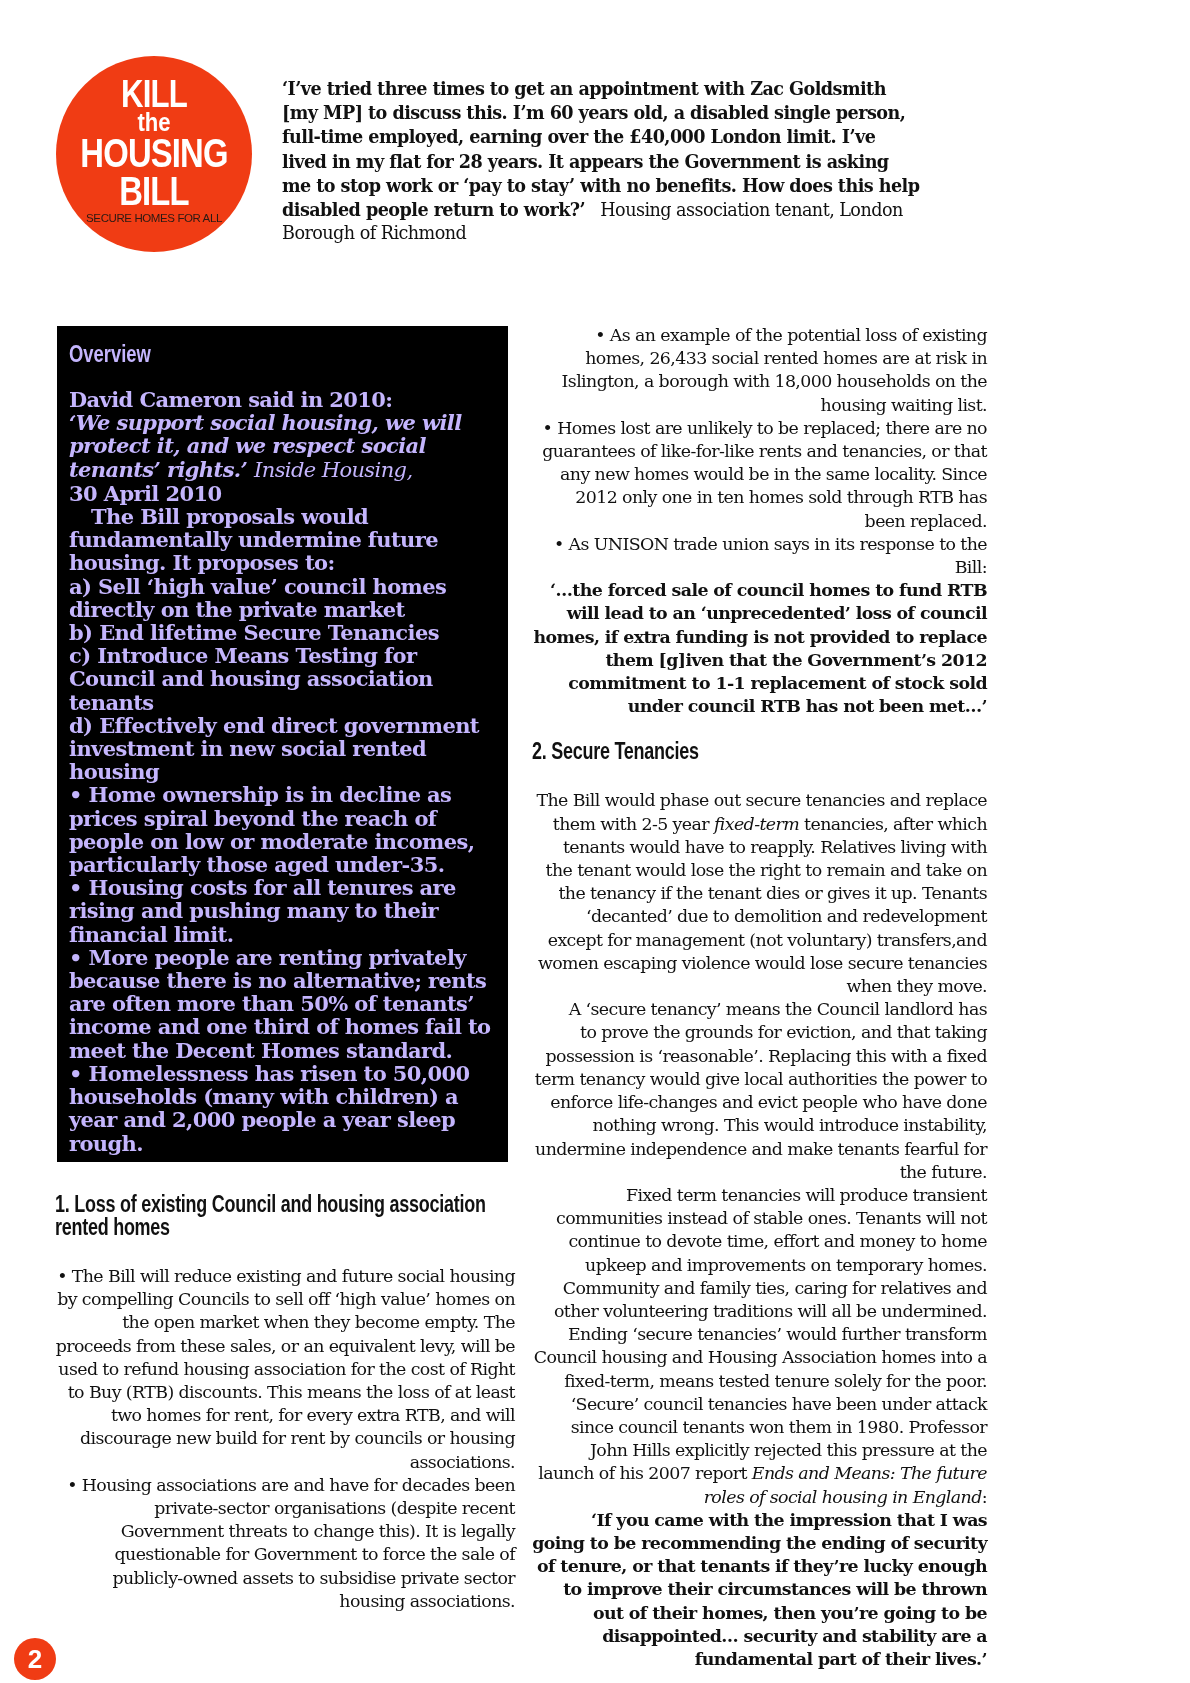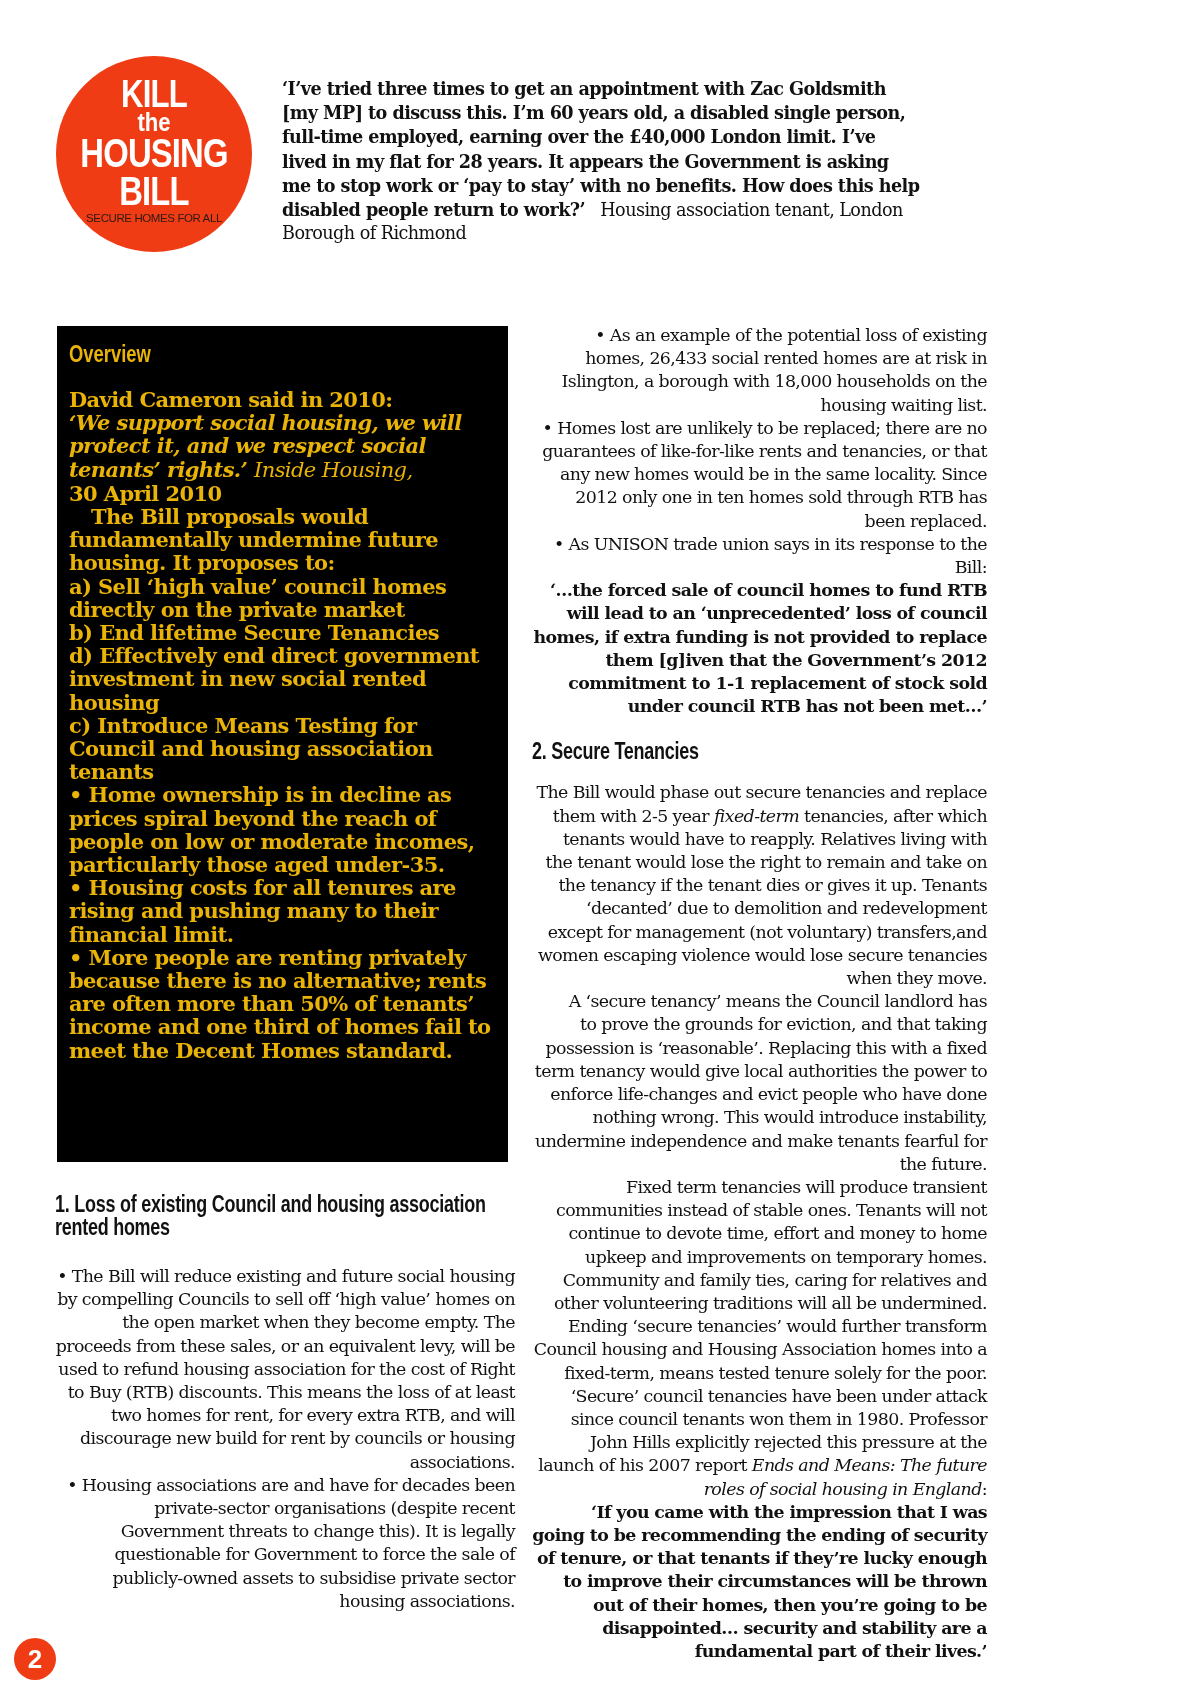--- a/index.html
+++ b/index.html
@@ -18,21 +18,21 @@
                 letter-spacing: -1px; transform: scaleX(0.82); }
     .logo .l5 { position: absolute; left: 0; right: 0; top: 156px; font-size: 11.5px; color: #2a1a14;
                 font-weight: normal; letter-spacing: -0.4px; }
 
     .quote { position: absolute; left: 282px; top: 77px; width: 640px; font-size: 17.6px;
              line-height: 23.2px; letter-spacing: -0.55px; }
     .quote b { font-weight: bold; }
     .quote .attr { font-weight: normal; }
 
     .overview { position: absolute; left: 57px; top: 326px; width: 451px; height: 836px;
-                background: #000; color: #eab308; box-sizing: border-box; padding: 10px 12px 0 12px; }
+                background: #000; color: #c4b5fd; box-sizing: border-box; padding: 10px 12px 0 12px; }
     .overview .title { font-family: "Liberation Sans", sans-serif; font-weight: bold; font-size: 23px;
                        transform: scaleX(0.8); transform-origin: left; margin: 4px 0 0 0; line-height: 28px; }
     .overview .body { margin-top: 20px; font-size: 21px; line-height: 23.2px; font-weight: bold;
                       letter-spacing: -0.6px; }
     .overview .body p { margin: 0; }
     .overview .body .ind { text-indent: 22px; }
     .overview .body i { font-style: italic; text-align: center; }
     .overview .body .src { font-weight: normal; font-style: italic; }
 
     .h2 { font-family: "Liberation Sans", sans-serif; font-weight: bold; font-size: 23px; line-height: 23px;
@@ -43,21 +43,21 @@
     .col-text { font-size: 17.4px; line-height: 23.2px; letter-spacing: -0.6px; }
     .col-text p { margin: 0; text-align: right; }
     .col-text .ind { text-indent: 22px; }
     .col-text b { font-weight: bold; }
     .col-text i { font-style: italic; }
 
     .sec1 .col-text { margin-top: 26px; }
 
     .right { position: absolute; left: 532px; top: 324px; width: 455px; }
     .right .sec2-title { margin: 22px 0 0 0; }
-    .right .sec2-body { margin-top: 18px; }
+    .right .sec2-body { margin-top: 26px; }
 
     .pagenum { position: absolute; left: 14px; top: 1638px; width: 42px; height: 42px; border-radius: 50%;
                background: #f03c14; color: #fff; font-family: "Liberation Sans", sans-serif; font-weight: bold;
                font-size: 26px; line-height: 42px; text-align: center; }
   </style>
 </head>
 <body>
 
 <div class="logo">
   <div class="l1">KILL</div>
@@ -75,25 +75,26 @@
 
 <div class="overview">
   <div class="title">Overview</div>
   <div class="body">
     <p>David Cameron said in 2010:</p>
     <p><i>‘We support social housing, we will protect it, and we respect social tenants’ rights.’</i> <span class="src">Inside Housing,</span></p>
     <p>30 April 2010</p>
     <p class="ind">The Bill proposals would fundamentally undermine future housing. It proposes to:</p>
     <p>a) Sell ‘high value’ council homes directly on the private market</p>
     <p>b) End lifetime Secure Tenancies</p>
+    <p>c) Introduce Means Testing for Council and housing association tenants</p>
     <p>d) Effectively end direct government investment in new social rented housing</p>
-    <p>c) Introduce Means Testing for Council and housing association tenants</p>
     <p>• Home ownership is in decline as prices spiral beyond the reach of people on low or moderate incomes, particularly those aged under-35.</p>
     <p>• Housing costs for all tenures are rising and pushing many to their financial limit.</p>
     <p>• More people are renting privately because there is no alternative; rents are often more than 50% of tenants’ income and one third of homes fail to meet the Decent Homes standard.</p>
+    <p>• Homelessness has risen to 50,000 households (many with children) a year and 2,000 people a year sleep rough.</p>
   </div>
 </div>
 
 <div class="sec1">
   <div class="h2">1. Loss of existing Council and housing association rented homes</div>
   <div class="col-text">
     <p>• The Bill will reduce existing and future social housing by compelling Councils to sell off ‘high value’ homes on the open market when they become empty. The proceeds from these sales, or an equivalent levy, will be used to refund housing association for the cost of Right to Buy (RTB) discounts. This means the loss of at least two homes for rent, for every extra RTB, and will discourage new build for rent by councils or housing associations.</p>
     <p>• Housing associations are and have for decades been private-sector organisations (despite recent Government threats to change this). It is legally questionable for Government to force the sale of publicly-owned assets to subsidise private sector housing associations.</p>
   </div>
 </div>

